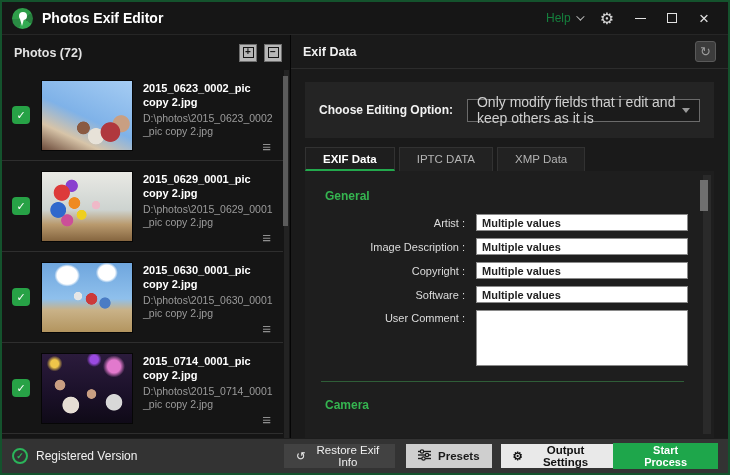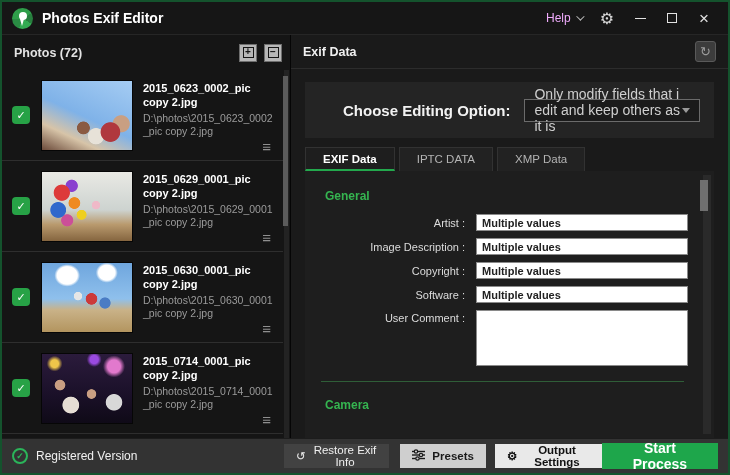--- a/index.html
+++ b/index.html
@@ -6,21 +6,21 @@
   html,body { width:730px; height:475px; background:#000; font-family:"Liberation Sans",sans-serif; overflow:hidden; }
   .window { width:730px; height:475px; border:2px solid #14532d; background:#191919; display:flex; flex-direction:column; }
 
   
   .titlebar { height:32px; background:#161616; display:flex; align-items:center; padding:0 10px; flex:0 0 auto; }
   .logo { width:21px; height:21px; border-radius:50%; background:conic-gradient(#2f9e4a 0 60deg,#277f3e 60deg 120deg,#33ab52 120deg 200deg,#2a8c44 200deg 270deg,#2f9e4a 270deg 360deg); position:relative; flex:0 0 auto; }
   .logo::after { content:""; position:absolute; left:6.5px; top:4px; width:8px; height:8px; background:#fff; border-radius:50%; }
   .logo::before { content:""; position:absolute; left:8px; top:11px; width:0; height:0; border-left:2.5px solid transparent; border-right:2.5px solid transparent; border-top:7px solid #fff; }
   .apptitle { color:#fff; font-weight:bold; font-size:14px; margin-left:9px; }
   .tb-right { margin-left:auto; display:flex; align-items:center; gap:4px; }
-  .help { color:#f0abfc; font-size:12px; display:flex; align-items:center; gap:5px; padding:4px 6px; cursor:default; }
+  .help { color:#15803d; font-size:12px; display:flex; align-items:center; gap:5px; padding:4px 6px; cursor:default; }
   .chev { width:6px; height:6px; border-right:1.5px solid #bbb; border-bottom:1.5px solid #bbb; transform:rotate(45deg) translateY(-2px); display:inline-block; }
   .gear { color:#d6d6d6; font-size:16px; padding:2px 8px; }
   .winbtn { color:#e2e2e2; width:28px; height:22px; display:flex; align-items:center; justify-content:center; font-size:14px; }
   .minim { width:11px; height:0; border-top:1.5px solid #e2e2e2; display:inline-block; }
   .maxim { width:10px; height:10px; border:1.5px solid #e2e2e2; display:inline-block; }
   .closex { font-size:17px; line-height:1; }
 
   
   .main { flex:1 1 auto; display:flex; min-height:0; border-top:1px solid #262626; }
 
@@ -74,21 +74,21 @@
     radial-gradient(circle at 55% 58%, #c99f82 0 7%, transparent 8%),
     radial-gradient(circle at 20% 45%, #c99f82 0 6%, transparent 7%),
     linear-gradient(180deg, #2b1b3c 0%, #1a1028 60%, #0f0a17 100%); }
 
   
   .right { flex:1 1 auto; background:#1a1a1a; display:flex; flex-direction:column; min-width:0; }
   .r-head { height:34px; flex:0 0 auto; display:flex; align-items:center; padding:0 12px; border-bottom:1px solid #2c2c2c; }
   .r-title { color:#f0f0f0; font-size:12.5px; font-weight:bold; }
   .refresh { margin-left:auto; width:21px; height:21px; background:#3c3c3c; border:1px solid #5a5a5a; border-radius:3px; color:#9a9a9a; font-size:13px; display:flex; align-items:center; justify-content:center; }
   .optbox { margin:13px 14px 9px 14px; height:56px; background:#242424; display:flex; align-items:center; padding:0 14px; flex:0 0 auto; }
-  .optlabel { color:#f2f2f2; font-size:15px; font-weight:bold; white-space:nowrap;margin-left:24px; }
+  .optlabel { color:#f2f2f2; font-size:12px; font-weight:bold; white-space:nowrap; }
   .dropdown { flex:1 1 auto; margin-left:14px; height:23px; background:#1b1b1b; border:1px solid #6b6b6b; color:#cfcfcf; font-size:14px; display:flex; align-items:center; padding:0 9px; }
   .dd-caret { margin-left:auto; width:0; height:0; border-left:4px solid transparent; border-right:4px solid transparent; border-top:5px solid #9a9a9a; }
   .tabs { display:flex; gap:4px; padding:0 14px; flex:0 0 auto; }
   .tab { padding:5px 17px 6px; font-size:11.5px; color:#b4b4b4; background:#222; border:1px solid #323232; border-bottom:none; }
   .tab.active { color:#fff; font-weight:bold; background:#1e1e1e; border-bottom:2px solid #23a94d; padding-bottom:4px; }
   .content { flex:1 1 auto; margin:0 14px; background:#1e1e1e; position:relative; overflow:hidden; padding:2px 26px 0 12px; }
   .ct-scroll { position:absolute; right:3px; top:4px; bottom:4px; width:8px; background:#2a2a2a; }
   .ct-thumb { position:absolute; right:3px; top:5px; width:8px; height:31px; background:#6f6f6f; }
   .sec-title { color:#35b450; font-weight:bold; font-size:12px; margin:16px 0 11px 8px; }
   .frow { display:flex; align-items:center; margin:0 0 7px 0; }
@@ -102,21 +102,21 @@
 
   
   .footer { height:35px; flex:0 0 auto; background:#333; border-top:1px solid #1c1c1c; display:flex; align-items:center; padding:0 10px; }
   .reg { display:flex; align-items:center; width:272px; flex:0 0 auto; }
   .reg-ic { width:16px; height:16px; border:2px solid #2bb55a; border-radius:50%; color:#2bb55a; font-size:9px; font-weight:bold; display:flex; align-items:center; justify-content:center; }
   .reg-txt { color:#f0f0f0; font-size:12px; margin-left:8px; }
   .fbtn { height:24px; display:flex; align-items:center; gap:7px; font-size:11.5px; padding:0 12px; border:none; font-family:"Liberation Sans",sans-serif; }
   .b-restore { background:#424242; color:#efefef; }
   .b-presets { background:#cfcfcf; color:#1a1a1a; font-weight:bold; margin-left:11px; }
   .b-output { background:#e9e9e9; color:#111; font-weight:bold; margin-left:9px; }
-  .b-start { background:#1ea64b; color:#fff; font-weight:bold; font-size:14px; margin-left:auto; padding:0 22px; height:26px; }
+  .b-start { background:#1ea64b; color:#fff; font-weight:bold; font-size:11px; margin-left:auto; padding:0 22px; height:26px; }
   .slider-ic { display:inline-block; }
 </style>
 </head>
 <body>
 
 <div class="window">
 
   <div class="titlebar">
     <span class="logo"></span>
     <span class="apptitle">Photos Exif Editor</span>

